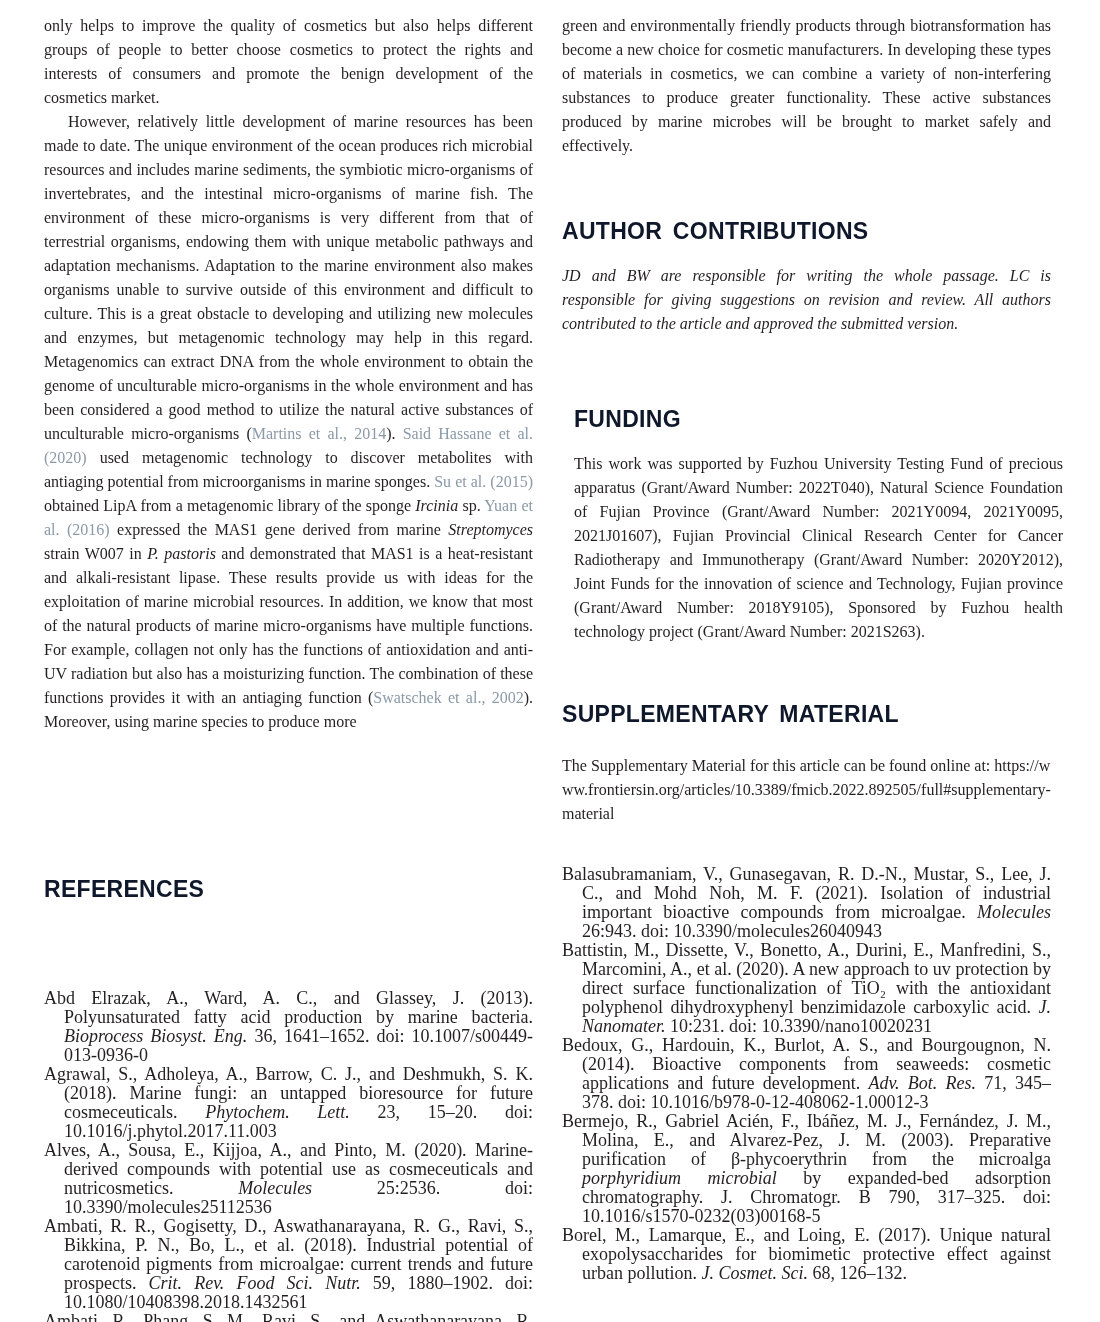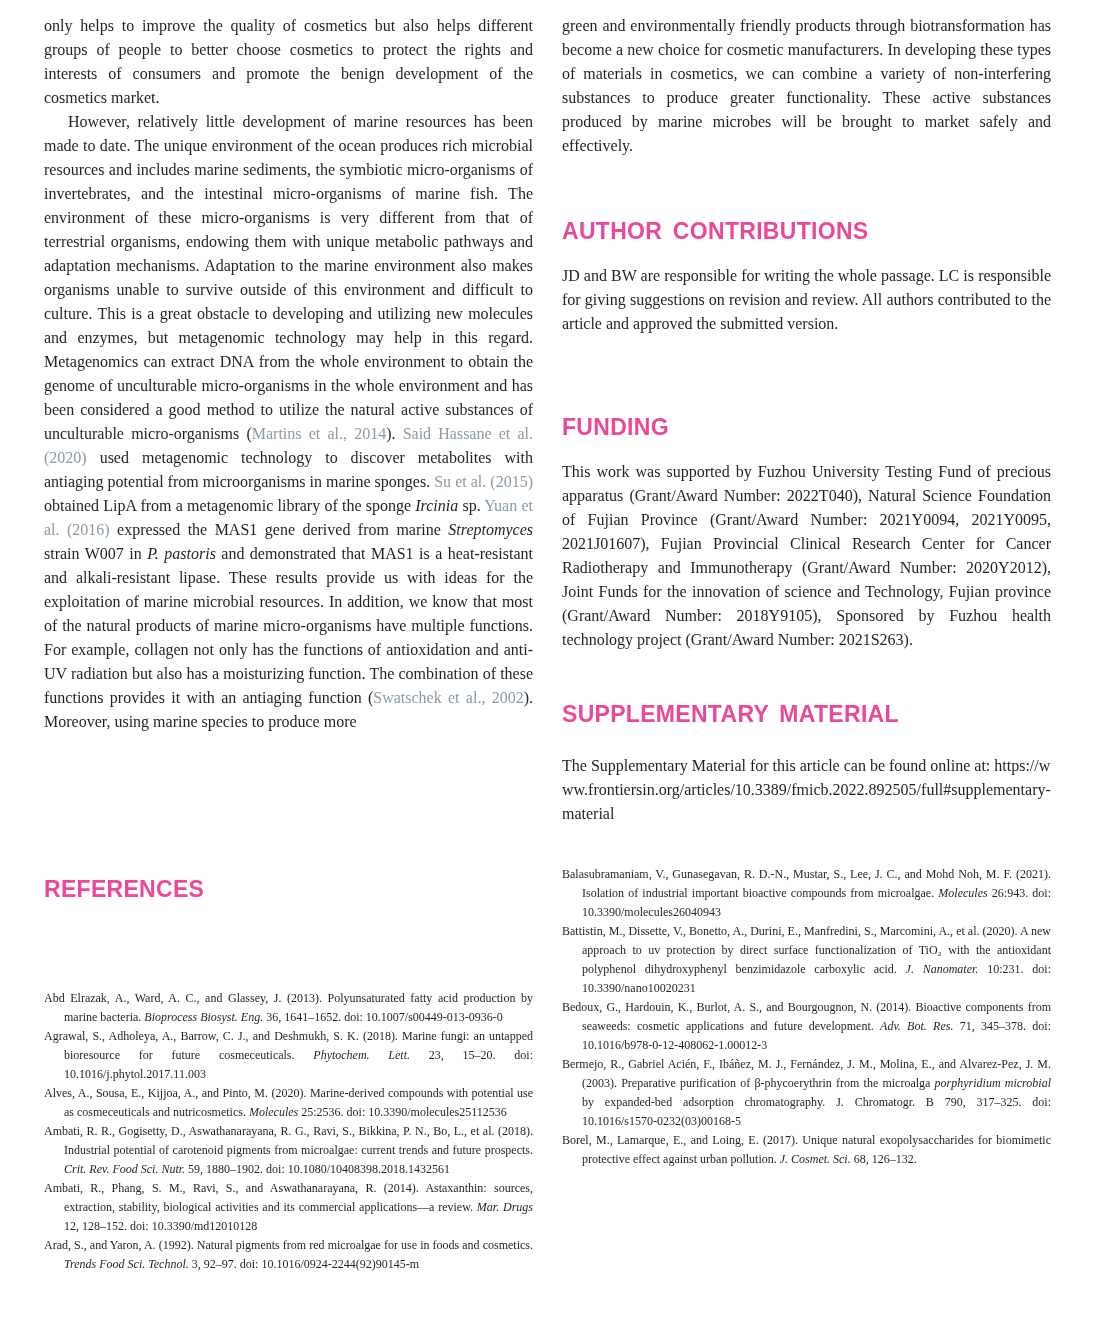--- a/index.html
+++ b/index.html
@@ -6,23 +6,23 @@
   body { width: 1100px; height: 1322px; position: relative; overflow: hidden;
          font-family: "Liberation Serif", "DejaVu Serif", serif; color: #231f20; }
   .col { position: absolute; width: 489px; }
   #col-left { left: 44px; top: 14px; }
   #col-right { left: 562px; top: 14px; }
   .body-text { font-size: 16px; line-height: 24px; text-align: justify; margin: 0; }
   .body-text p { margin: 0; }
   .indent { text-indent: 24px; }
   .cite { color: #8a9aa8; }
   .heading { font-family: "Liberation Sans", "DejaVu Sans", sans-serif; font-weight: bold;
-             font-size: 23px; letter-spacing: 0.3px; margin: 0; color: #ec4899; word-spacing: 4px; }
+             font-size: 23px; letter-spacing: 0.3px; margin: 0; color: #0f172a; word-spacing: 4px; }
   .section { position: absolute; left: 0; width: 489px; }
-  .refs { font-size: 12px; line-height: 19px; text-align: justify; }
+  .refs { font-size: 18px; line-height: 19px; text-align: justify; }
   .ref { padding-left: 20px; text-indent: -20px; margin: 0; }
   .ref i, .body-text i { font-style: italic; }
   #ref-heading { position: absolute; left: 44px; top: 876px; }
   #refs-left { position: absolute; left: 44px; top: 941px; width: 489px; margin-top: 48px; }
   #refs-right { position: absolute; left: 562px; top: 865px; width: 489px; }
 </style>
 </head>
 <body>
 
 <div id="col-left" class="col">
@@ -30,24 +30,24 @@
     <p>only helps to improve the quality of cosmetics but also helps different groups of people to better choose cosmetics to protect the rights and interests of consumers and promote the benign development of the cosmetics market.</p>
     <p class="indent"><span>However, relatively little development of marine resources has been made to date. The unique environment of the ocean produces rich microbial resources and includes marine sediments, the symbiotic micro-organisms of invertebrates, and the intestinal micro-organisms of marine fish. The environment of these micro-organisms is very different from that of terrestrial organisms, endowing them with unique metabolic pathways and adaptation mechanisms. Adaptation to the marine environment also makes organisms unable to survive outside of this environment and difficult to culture. This is a great obstacle to developing and utilizing new molecules and enzymes, but metagenomic technology may help in this regard. Metagenomics can extract DNA from the whole environment to obtain the genome of unculturable micro-organisms in the whole environment and has been considered a good method to utilize the natural active substances of unculturable micro-organisms (</span><span class="cite">Martins et al., 2014</span><span>). </span><span class="cite">Said Hassane et al. (2020)</span><span> used metagenomic technology to discover metabolites with antiaging potential from microorganisms in marine sponges. </span><span class="cite">Su et al. (2015)</span><span> obtained LipA from a metagenomic library of the sponge </span><i>Ircinia</i><span> sp. </span><span class="cite">Yuan et al. (2016)</span><span> expressed the MAS1 gene derived from marine </span><i>Streptomyces</i><span> strain W007 in </span><i>P. pastoris</i><span> and demonstrated that MAS1 is a heat-resistant and alkali-resistant lipase. These results provide us with ideas for the exploitation of marine microbial resources. In addition, we know that most of the natural products of marine micro-organisms have multiple functions. For example, collagen not only has the functions of antioxidation and anti-UV radiation but also has a moisturizing function. The combination of these functions provides it with an antiaging function (</span><span class="cite">Swatschek et al., 2002</span><span>). Moreover, using marine species to produce more</span></p>
   </div>
 </div>
 
 <div id="col-right" class="col">
   <div class="body-text">green and environmentally friendly products through biotransformation has become a new choice for cosmetic manufacturers. In developing these types of materials in cosmetics, we can combine a variety of non-interfering substances to produce greater functionality. These active substances produced by marine microbes will be brought to market safely and effectively.</div>
 
   <div class="section" style="top:204px;">
     <h2 class="heading">AUTHOR CONTRIBUTIONS</h2>
-    <div class="body-text" style="margin-top:19px;">JD and BW are responsible for writing the whole passage. LC is responsible for giving suggestions on revision and review. All authors contributed to the article and approved the submitted version.</div>
+    <div class="body-text" style="margin-top:19px;font-style:italic;">JD and BW are responsible for writing the whole passage. LC is responsible for giving suggestions on revision and review. All authors contributed to the article and approved the submitted version.</div>
   </div>
 
-  <div class="section" style="top:400px;">
+  <div class="section" style="top:392px;margin-left:12px;">
     <h2 class="heading">FUNDING</h2>
     <div class="body-text" style="margin-top:19px;">This work was supported by Fuzhou University Testing Fund of precious apparatus (Grant/Award Number: 2022T040), Natural Science Foundation of Fujian Province (Grant/Award Number: 2021Y0094, 2021Y0095, 2021J01607), Fujian Provincial Clinical Research Center for Cancer Radiotherapy and Immunotherapy (Grant/Award Number: 2020Y2012), Joint Funds for the innovation of science and Technology, Fujian province (Grant/Award Number: 2018Y9105), Sponsored by Fuzhou health technology project (Grant/Award Number: 2021S263).</div>
   </div>
 
   <div class="section" style="top:687px;">
     <h2 class="heading">SUPPLEMENTARY MATERIAL</h2>
     <div class="body-text" style="margin-top:26px; text-align:left;"><span>The Supplementary Material for this article can be found online at: </span><span style="word-break:break-all;">https://www.frontiersin.org/articles/10.3389/fmicb.2022.892505/full#supplementary-material</span></div>
   </div>
 </div>
 

